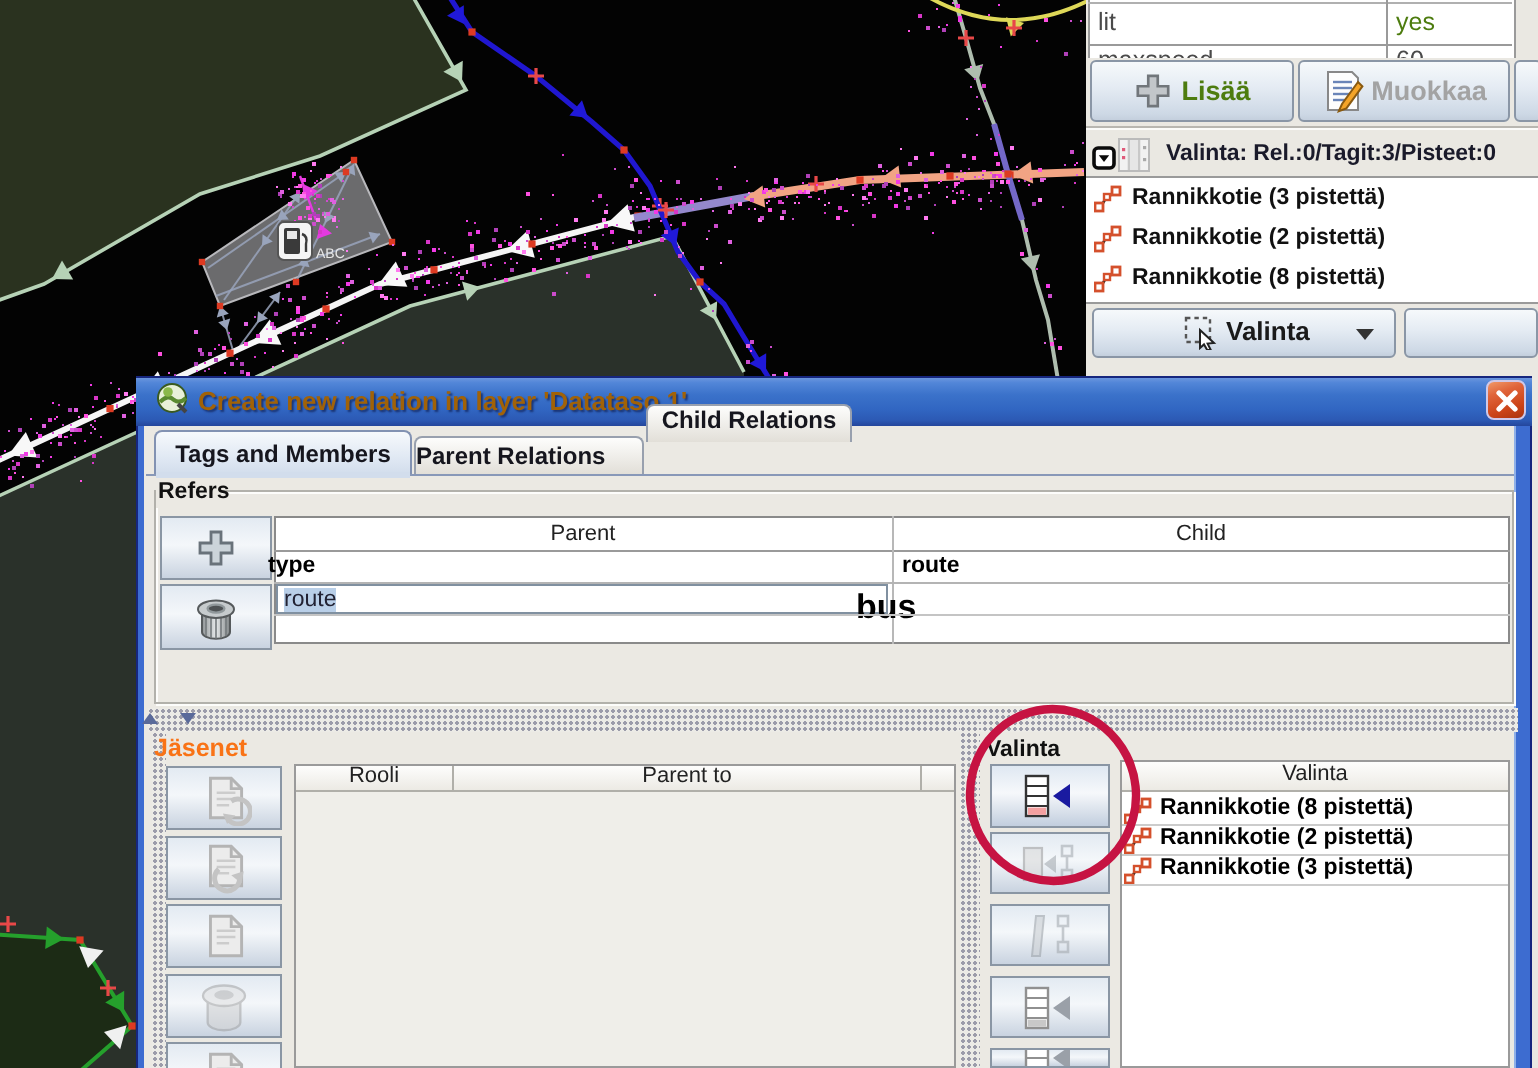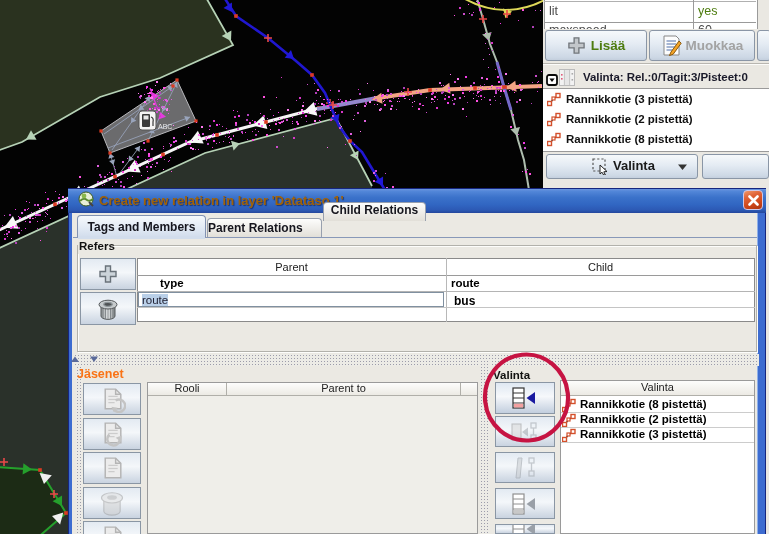--- a/index.html
+++ b/index.html
@@ -914,26 +914,26 @@
       </g>
 <ellipse cx="11" cy="7.6" rx="9" ry="4.4" fill="#c6cbcd" stroke="#565a5c" stroke-width="1"></ellipse>
 <ellipse cx="11" cy="7.3" rx="4.2" ry="2" fill="#4e5254" stroke="#90989b" stroke-width="1.2"></ellipse>
 </svg>
   </div>
 <div class="abs" style="left:137px;top:258px;width:618px;height:64px;background:#fff;border:1px solid #8a8a8a;box-sizing:border-box"></div>
 <div class="abs" style="left:137px;top:275px;width:618px;height:1px;background:#9a9a9a"></div>
 <div class="abs" style="left:446px;top:258px;width:1px;height:64px;background:#b8b8b8"></div>
 <div class="abs" style="left:137px;top:261px;width:309px;text-align:center;font-size:11px;color:#222">Parent</div>
 <div class="abs" style="left:446px;top:261px;width:309px;text-align:center;font-size:11px;color:#222">Child</div>
-<div class="abs b" style="left:160px;top:277px;font-size:11.5px;color:#000">type</div>
+<div class="abs b" style="left:134px;top:277px;font-size:11.5px;color:#000">type</div>
 <div class="abs b" style="left:451px;top:277px;font-size:11.5px;color:#000">route</div>
 <div class="abs" style="left:137px;top:291px;width:618px;height:1px;background:#b4b4b4"></div>
 <div class="abs" style="left:138px;top:292px;width:306px;height:15px;background:#fff;border:1px solid #8090a0;box-sizing:border-box"></div>
 <div class="abs" style="left:142px;top:293.5px;font-size:11.5px;color:#223"><span style="background:#b9cfe8">route</span></div>
-<div class="abs b" style="left:454px;top:293.5px;font-size:12px;color:#000">bus</div>
+<div class="abs b" style="left:428px;top:293.5px;font-size:17px;color:#000">bus</div>
 <div class="abs" style="left:446px;top:307px;width:309px;height:1px;background:#c4c4c4"></div>
 <div class="abs" style="left:137px;top:307px;width:309px;height:1px;background:#c4c4c4"></div>
 <div class="abs dots" style="left:74px;top:354px;width:685px;height:12px"></div>
 <svg class="abs" style="left:70px;top:355px" width="34" height="9">
     <polygon points="1,7 5,1.5 9,7" fill="#5a6a9a"></polygon>
     <polygon points="20,1.5 28,1.5 24,7" fill="#5a6a9a"></polygon>
   </svg>
 <div class="abs dots" style="left:480px;top:360px;width:10px;height:174px"></div>
 <div class="abs dots" style="left:76px;top:366px;width:7px;height:168px"></div>
 <div class="abs b" style="left:77px;top:367px;font-size:12.5px;color:#f97316">Jäsenet</div>

